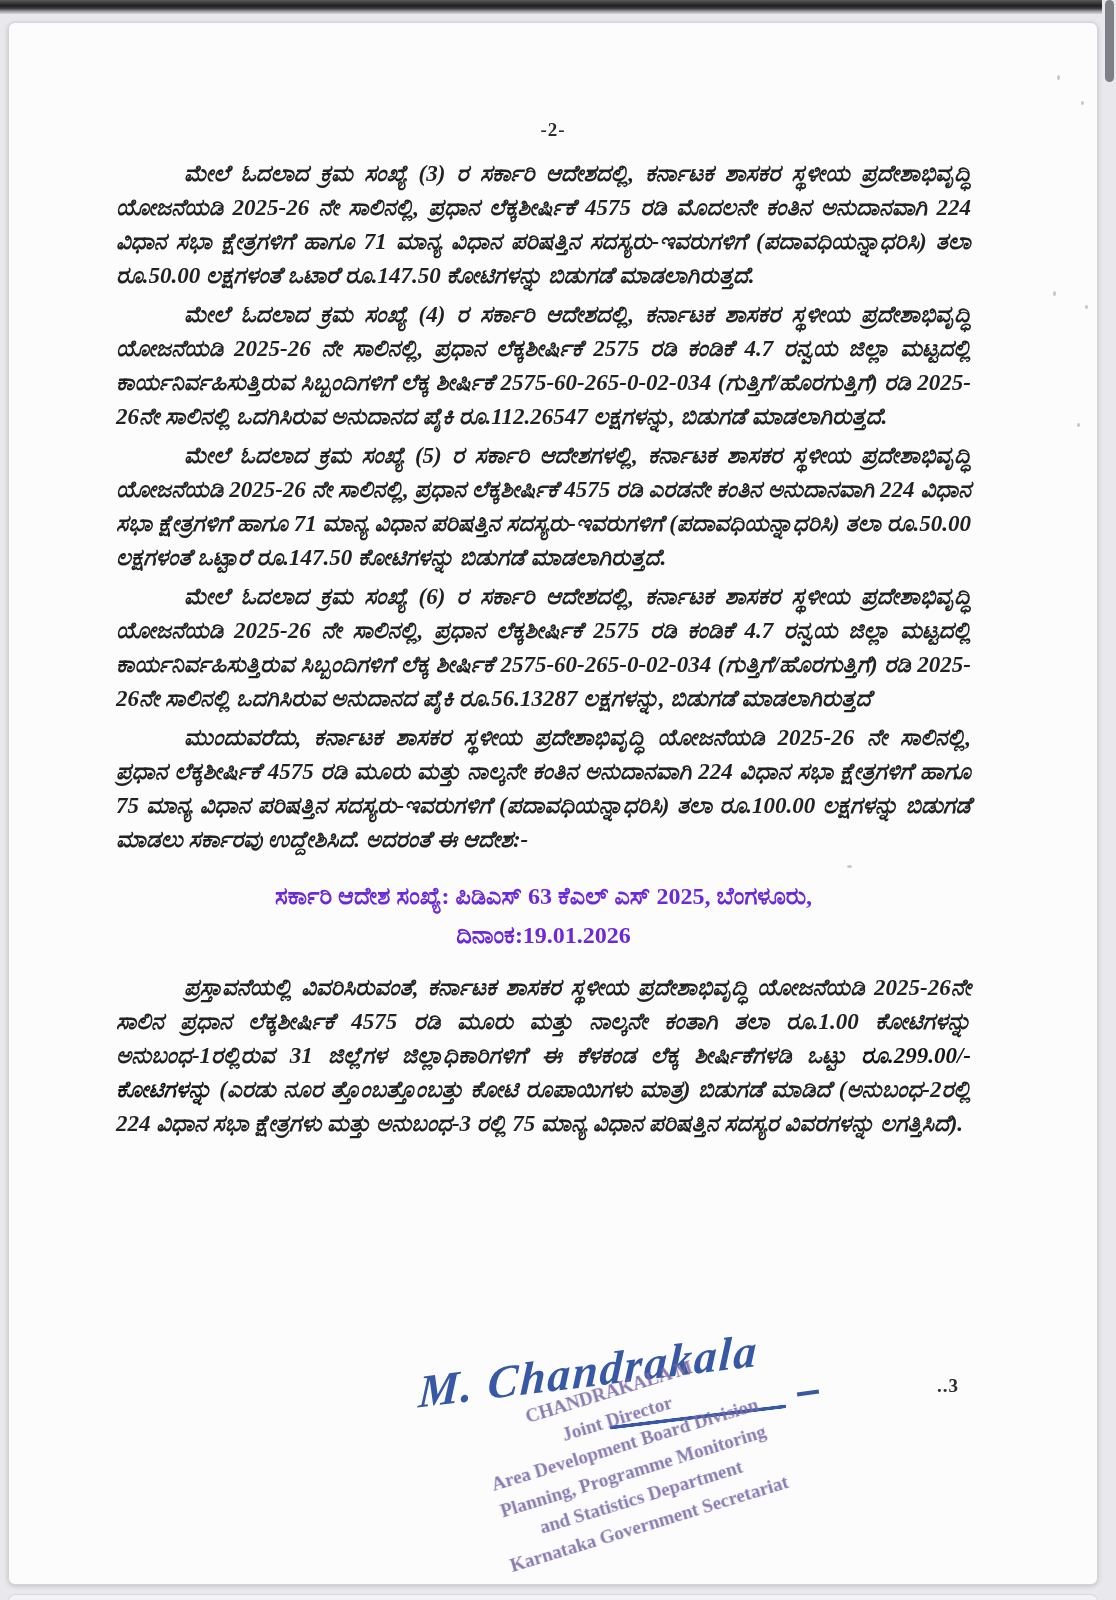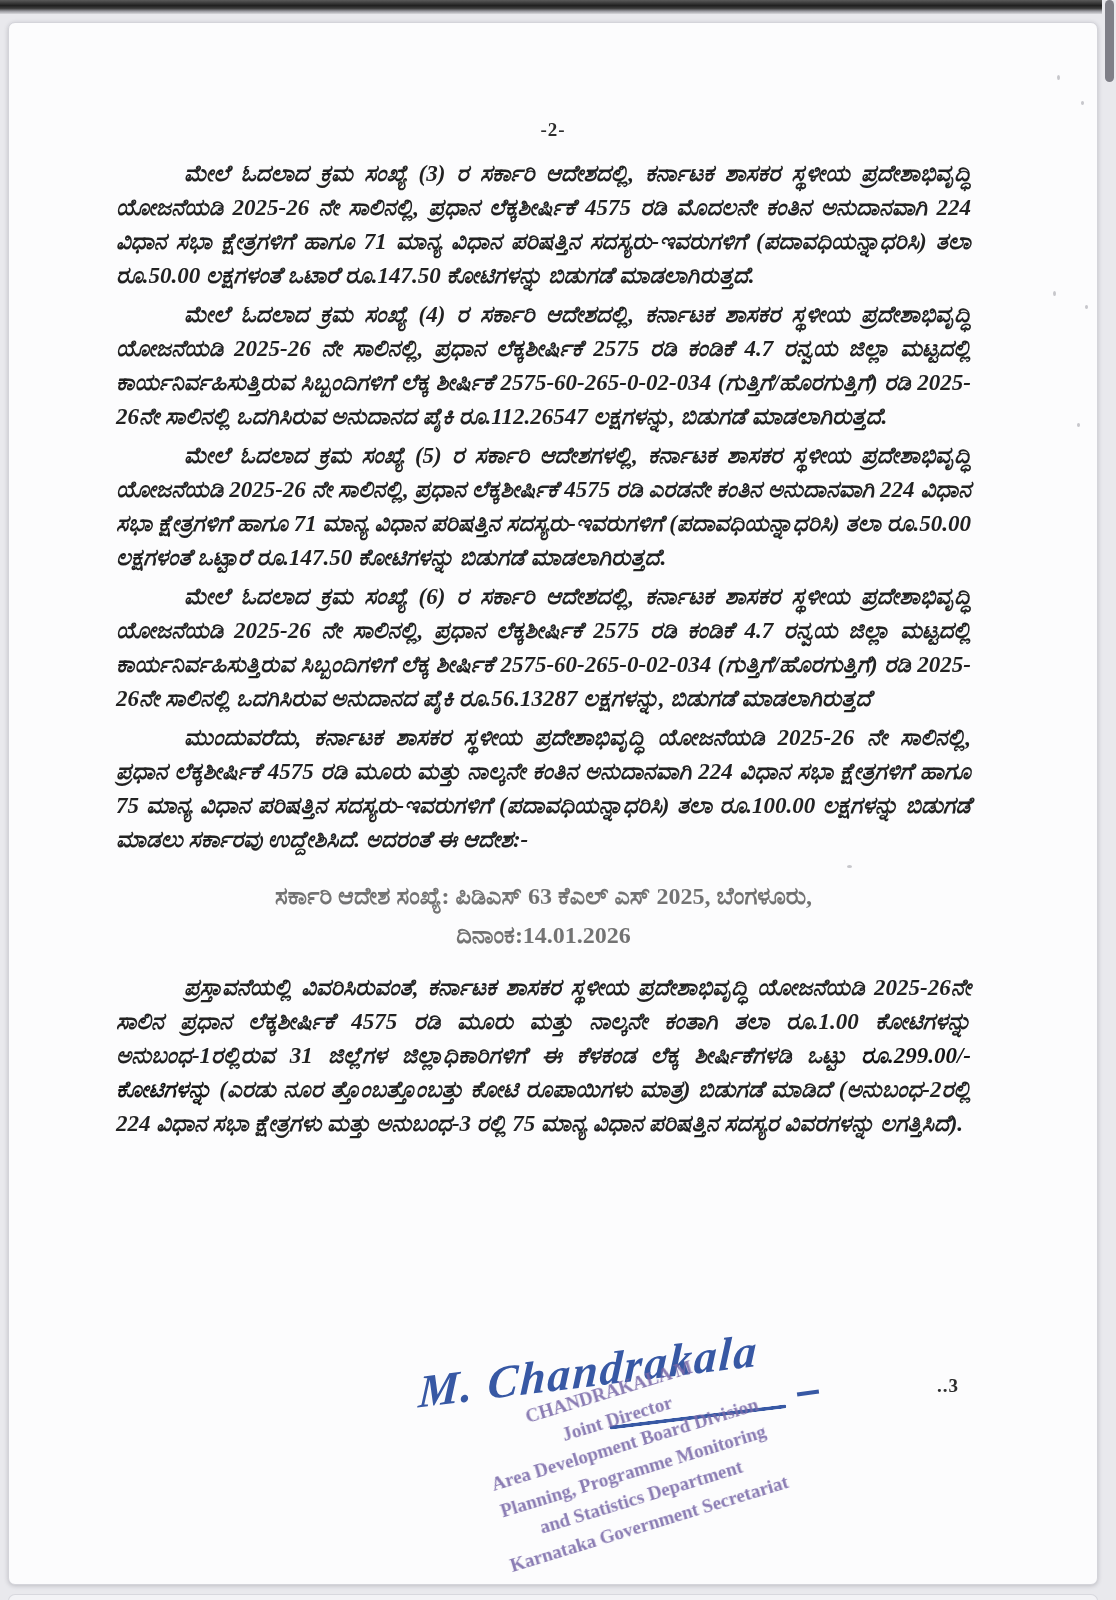--- a/index.html
+++ b/index.html
@@ -33,21 +33,21 @@
     position:absolute;top:96px;left:0;width:100%;text-align:center;
     font-size:19px;font-weight:700;color:#2c2c2c;letter-spacing:1px;
   }
   .content{
     position:absolute;left:107px;top:134px;width:855px;
     color:#222;font-size:23px;line-height:34px;text-align:justify;
     font-weight:600;
   }
   .para{margin:0 0 5px 0;text-indent:68px;font-style:italic;}
   .order-head{
-    margin:20px 0 16px 0;text-align:center;font-weight:700;color:#737373;
+    margin:20px 0 16px 0;text-align:center;font-weight:700;color:#6d28d9;
     font-size:24px;line-height:39px;text-indent:0;
   }
   .bold-amt{font-weight:800;color:#151515;}
 
   
   .sig-wrap{position:absolute;left:0;top:0;width:1088px;height:1561px;pointer-events:none;}
   .handwriting{
     position:absolute;left:408px;top:1318px;width:400px;
     color:#3758a4;font-size:46px;font-style:italic;font-weight:600;
     font-family:"Liberation Serif","DejaVu Serif",serif;
@@ -86,21 +86,21 @@
 
   <div class="content">
     <p class="para">ಮೇಲೆ ಓದಲಾದ ಕ್ರಮ ಸಂಖ್ಯೆ (3) ರ ಸರ್ಕಾರಿ ಆದೇಶದಲ್ಲಿ, ಕರ್ನಾಟಕ ಶಾಸಕರ ಸ್ಥಳೀಯ ಪ್ರದೇಶಾಭಿವೃದ್ಧಿ ಯೋಜನೆಯಡಿ 2025-26 ನೇ ಸಾಲಿನಲ್ಲಿ, ಪ್ರಧಾನ ಲೆಕ್ಕಶೀರ್ಷಿಕೆ 4575 ರಡಿ ಮೊದಲನೇ ಕಂತಿನ ಅನುದಾನವಾಗಿ 224 ವಿಧಾನ ಸಭಾ ಕ್ಷೇತ್ರಗಳಿಗೆ ಹಾಗೂ 71 ಮಾನ್ಯ ವಿಧಾನ ಪರಿಷತ್ತಿನ ಸದಸ್ಯರು-ಇವರುಗಳಿಗೆ (ಪದಾವಧಿಯನ್ನಾಧರಿಸಿ) ತಲಾ ರೂ.50.00 ಲಕ್ಷಗಳಂತೆ ಒಟಾರೆ ರೂ.147.50 ಕೋಟಿಗಳನ್ನು ಬಿಡುಗಡೆ ಮಾಡಲಾಗಿರುತ್ತದೆ.</p>
     <p class="para">ಮೇಲೆ ಓದಲಾದ ಕ್ರಮ ಸಂಖ್ಯೆ (4) ರ ಸರ್ಕಾರಿ ಆದೇಶದಲ್ಲಿ, ಕರ್ನಾಟಕ ಶಾಸಕರ ಸ್ಥಳೀಯ ಪ್ರದೇಶಾಭಿವೃದ್ಧಿ ಯೋಜನೆಯಡಿ 2025-26 ನೇ ಸಾಲಿನಲ್ಲಿ, ಪ್ರಧಾನ ಲೆಕ್ಕಶೀರ್ಷಿಕೆ 2575 ರಡಿ ಕಂಡಿಕೆ 4.7 ರನ್ವಯ ಜಿಲ್ಲಾ ಮಟ್ಟದಲ್ಲಿ ಕಾರ್ಯನಿರ್ವಹಿಸುತ್ತಿರುವ ಸಿಬ್ಬಂದಿಗಳಿಗೆ ಲೆಕ್ಕ ಶೀರ್ಷಿಕೆ 2575-60-265-0-02-034 (ಗುತ್ತಿಗೆ/ಹೊರಗುತ್ತಿಗೆ) ರಡಿ 2025-26ನೇ ಸಾಲಿನಲ್ಲಿ ಒದಗಿಸಿರುವ ಅನುದಾನದ ಪೈಕಿ ರೂ.112.26547 ಲಕ್ಷಗಳನ್ನು, ಬಿಡುಗಡೆ ಮಾಡಲಾಗಿರುತ್ತದೆ.</p>
     <p class="para">ಮೇಲೆ ಓದಲಾದ ಕ್ರಮ ಸಂಖ್ಯೆ (5) ರ ಸರ್ಕಾರಿ ಆದೇಶಗಳಲ್ಲಿ, ಕರ್ನಾಟಕ ಶಾಸಕರ ಸ್ಥಳೀಯ ಪ್ರದೇಶಾಭಿವೃದ್ಧಿ ಯೋಜನೆಯಡಿ 2025-26 ನೇ ಸಾಲಿನಲ್ಲಿ, ಪ್ರಧಾನ ಲೆಕ್ಕಶೀರ್ಷಿಕೆ 4575 ರಡಿ ಎರಡನೇ ಕಂತಿನ ಅನುದಾನವಾಗಿ 224 ವಿಧಾನ ಸಭಾ ಕ್ಷೇತ್ರಗಳಿಗೆ ಹಾಗೂ 71 ಮಾನ್ಯ ವಿಧಾನ ಪರಿಷತ್ತಿನ ಸದಸ್ಯರು-ಇವರುಗಳಿಗೆ (ಪದಾವಧಿಯನ್ನಾಧರಿಸಿ) ತಲಾ ರೂ.50.00 ಲಕ್ಷಗಳಂತೆ ಒಟ್ಟಾರೆ ರೂ.147.50 ಕೋಟಿಗಳನ್ನು ಬಿಡುಗಡೆ ಮಾಡಲಾಗಿರುತ್ತದೆ.</p>
     <p class="para">ಮೇಲೆ ಓದಲಾದ ಕ್ರಮ ಸಂಖ್ಯೆ (6) ರ ಸರ್ಕಾರಿ ಆದೇಶದಲ್ಲಿ, ಕರ್ನಾಟಕ ಶಾಸಕರ ಸ್ಥಳೀಯ ಪ್ರದೇಶಾಭಿವೃದ್ಧಿ ಯೋಜನೆಯಡಿ 2025-26 ನೇ ಸಾಲಿನಲ್ಲಿ, ಪ್ರಧಾನ ಲೆಕ್ಕಶೀರ್ಷಿಕೆ 2575 ರಡಿ ಕಂಡಿಕೆ 4.7 ರನ್ವಯ ಜಿಲ್ಲಾ ಮಟ್ಟದಲ್ಲಿ ಕಾರ್ಯನಿರ್ವಹಿಸುತ್ತಿರುವ ಸಿಬ್ಬಂದಿಗಳಿಗೆ ಲೆಕ್ಕ ಶೀರ್ಷಿಕೆ 2575-60-265-0-02-034 (ಗುತ್ತಿಗೆ/ಹೊರಗುತ್ತಿಗೆ) ರಡಿ 2025-26ನೇ ಸಾಲಿನಲ್ಲಿ ಒದಗಿಸಿರುವ ಅನುದಾನದ ಪೈಕಿ ರೂ.56.13287 ಲಕ್ಷಗಳನ್ನು, ಬಿಡುಗಡೆ ಮಾಡಲಾಗಿರುತ್ತದೆ</p>
     <p class="para">ಮುಂದುವರೆದು, ಕರ್ನಾಟಕ ಶಾಸಕರ ಸ್ಥಳೀಯ ಪ್ರದೇಶಾಭಿವೃದ್ಧಿ ಯೋಜನೆಯಡಿ 2025-26 ನೇ ಸಾಲಿನಲ್ಲಿ, ಪ್ರಧಾನ ಲೆಕ್ಕಶೀರ್ಷಿಕೆ 4575 ರಡಿ ಮೂರು ಮತ್ತು ನಾಲ್ಕನೇ ಕಂತಿನ ಅನುದಾನವಾಗಿ 224 ವಿಧಾನ ಸಭಾ ಕ್ಷೇತ್ರಗಳಿಗೆ ಹಾಗೂ 75 ಮಾನ್ಯ ವಿಧಾನ ಪರಿಷತ್ತಿನ ಸದಸ್ಯರು-ಇವರುಗಳಿಗೆ (ಪದಾವಧಿಯನ್ನಾಧರಿಸಿ) ತಲಾ ರೂ.100.00 ಲಕ್ಷಗಳನ್ನು ಬಿಡುಗಡೆ ಮಾಡಲು ಸರ್ಕಾರವು ಉದ್ದೇಶಿಸಿದೆ. ಅದರಂತೆ ಈ ಆದೇಶ:-</p>
 
     <div class="order-head">
       <div>ಸರ್ಕಾರಿ ಆದೇಶ ಸಂಖ್ಯೆ: ಪಿಡಿಎಸ್ 63 ಕೆಎಲ್ ಎಸ್ 2025, ಬೆಂಗಳೂರು,</div>
-      <div>ದಿನಾಂಕ:14.01.2026</div>
+      <div>ದಿನಾಂಕ:19.01.2026</div>
     </div>
 
     <p class="para"><span>ಪ್ರಸ್ತಾವನೆಯಲ್ಲಿ ವಿವರಿಸಿರುವಂತೆ, ಕರ್ನಾಟಕ ಶಾಸಕರ ಸ್ಥಳೀಯ ಪ್ರದೇಶಾಭಿವೃದ್ಧಿ ಯೋಜನೆಯಡಿ 2025-26ನೇ ಸಾಲಿನ ಪ್ರಧಾನ ಲೆಕ್ಕಶೀರ್ಷಿಕೆ 4575 ರಡಿ ಮೂರು ಮತ್ತು ನಾಲ್ಕನೇ ಕಂತಾಗಿ ತಲಾ ರೂ.1.00 ಕೋಟಿಗಳನ್ನು ಅನುಬಂಧ-1ರಲ್ಲಿರುವ 31 ಜಿಲ್ಲೆಗಳ ಜಿಲ್ಲಾಧಿಕಾರಿಗಳಿಗೆ ಈ ಕೆಳಕಂಡ ಲೆಕ್ಕ ಶೀರ್ಷಿಕೆಗಳಡಿ ಒಟ್ಟು </span><span class="bold-amt">ರೂ.299.00/- ಕೋಟಿಗಳನ್ನು</span><span> (ಎರಡು ನೂರ ತ್ತೊಂಬತ್ತೊಂಬತ್ತು ಕೋಟಿ ರೂಪಾಯಿಗಳು ಮಾತ್ರ) ಬಿಡುಗಡೆ ಮಾಡಿದೆ (ಅನುಬಂಧ-2ರಲ್ಲಿ 224 ವಿಧಾನ ಸಭಾ ಕ್ಷೇತ್ರಗಳು ಮತ್ತು ಅನುಬಂಧ-3 ರಲ್ಲಿ 75 ಮಾನ್ಯ ವಿಧಾನ ಪರಿಷತ್ತಿನ ಸದಸ್ಯರ ವಿವರಗಳನ್ನು ಲಗತ್ತಿಸಿದೆ).</span></p>
   </div>
 
   <div class="sig-wrap">
     <div class="handwriting">M. Chandrakala</div>
     <div class="sig-underline"></div>
     <div class="sig-dash"></div>
 

